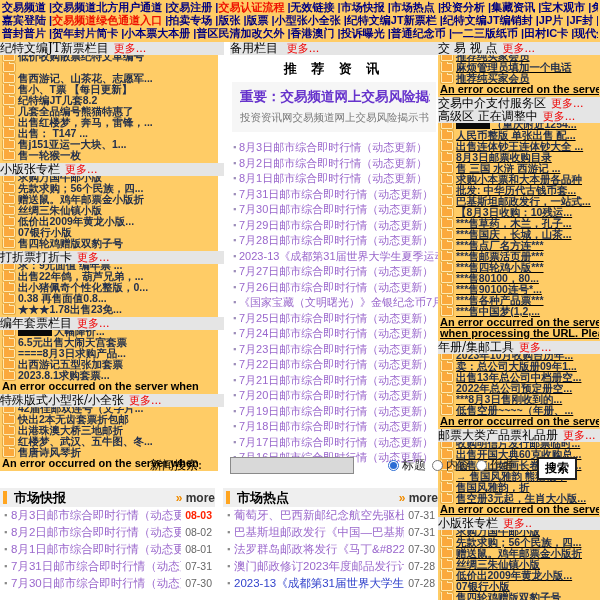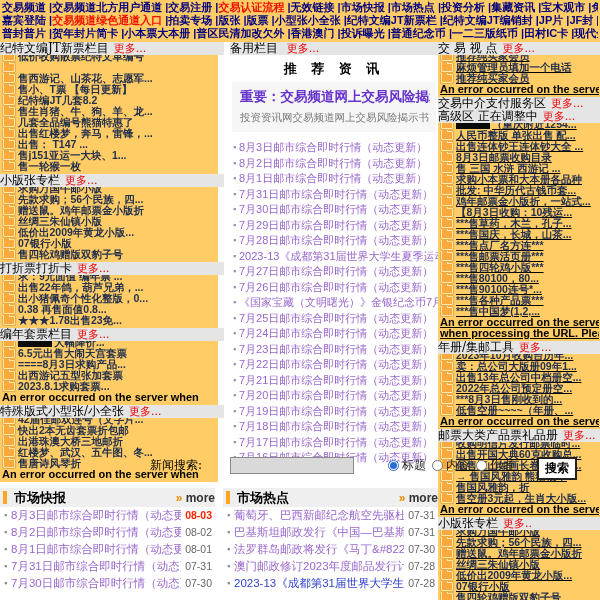--- a/index.html
+++ b/index.html
@@ -100,24 +100,20 @@
         <div class="item">
           <span class="folder"></span>
           <span>售小、T票 【每日更新】</span>
         </div>
         <div class="item">
           <span class="folder"></span>
           <span>纪特编JT几套8.2</span>
         </div>
         <div class="item">
           <span class="folder"></span>
-          <span>售生肖猪、牛、狗、羊、龙...</span>
-        </div>
-        <div class="item">
-          <span class="folder"></span>
           <span>几套全品编号熊猫特惠了</span>
         </div>
         <div class="item">
           <span class="folder"></span>
           <span>出售红楼梦，奔马，雷锋，...</span>
         </div>
         <div class="item">
           <span class="folder"></span>
           <span>出售： T147 ...</span>
         </div>
@@ -383,21 +379,21 @@
         <div class="item">
           <span class="folder"></span>
           <span>求购小本票和大本册各品种</span>
         </div>
         <div class="item">
           <span class="folder"></span>
           <span>批发: 中华历代古钱币套...</span>
         </div>
         <div class="item">
           <span class="folder"></span>
-          <span>鸡年邮票金小版折，一站式...</span>
+          <span>巴基斯坦邮政发行，一站式...</span>
         </div>
         <div class="item">
           <span class="folder"></span>
           <span>【8月3日收购：10残运...</span>
         </div>
         <div class="item">
           <span class="folder"></span>
           <span>***售草药，木兰，孔子...</span>
         </div>
         <div class="item">

